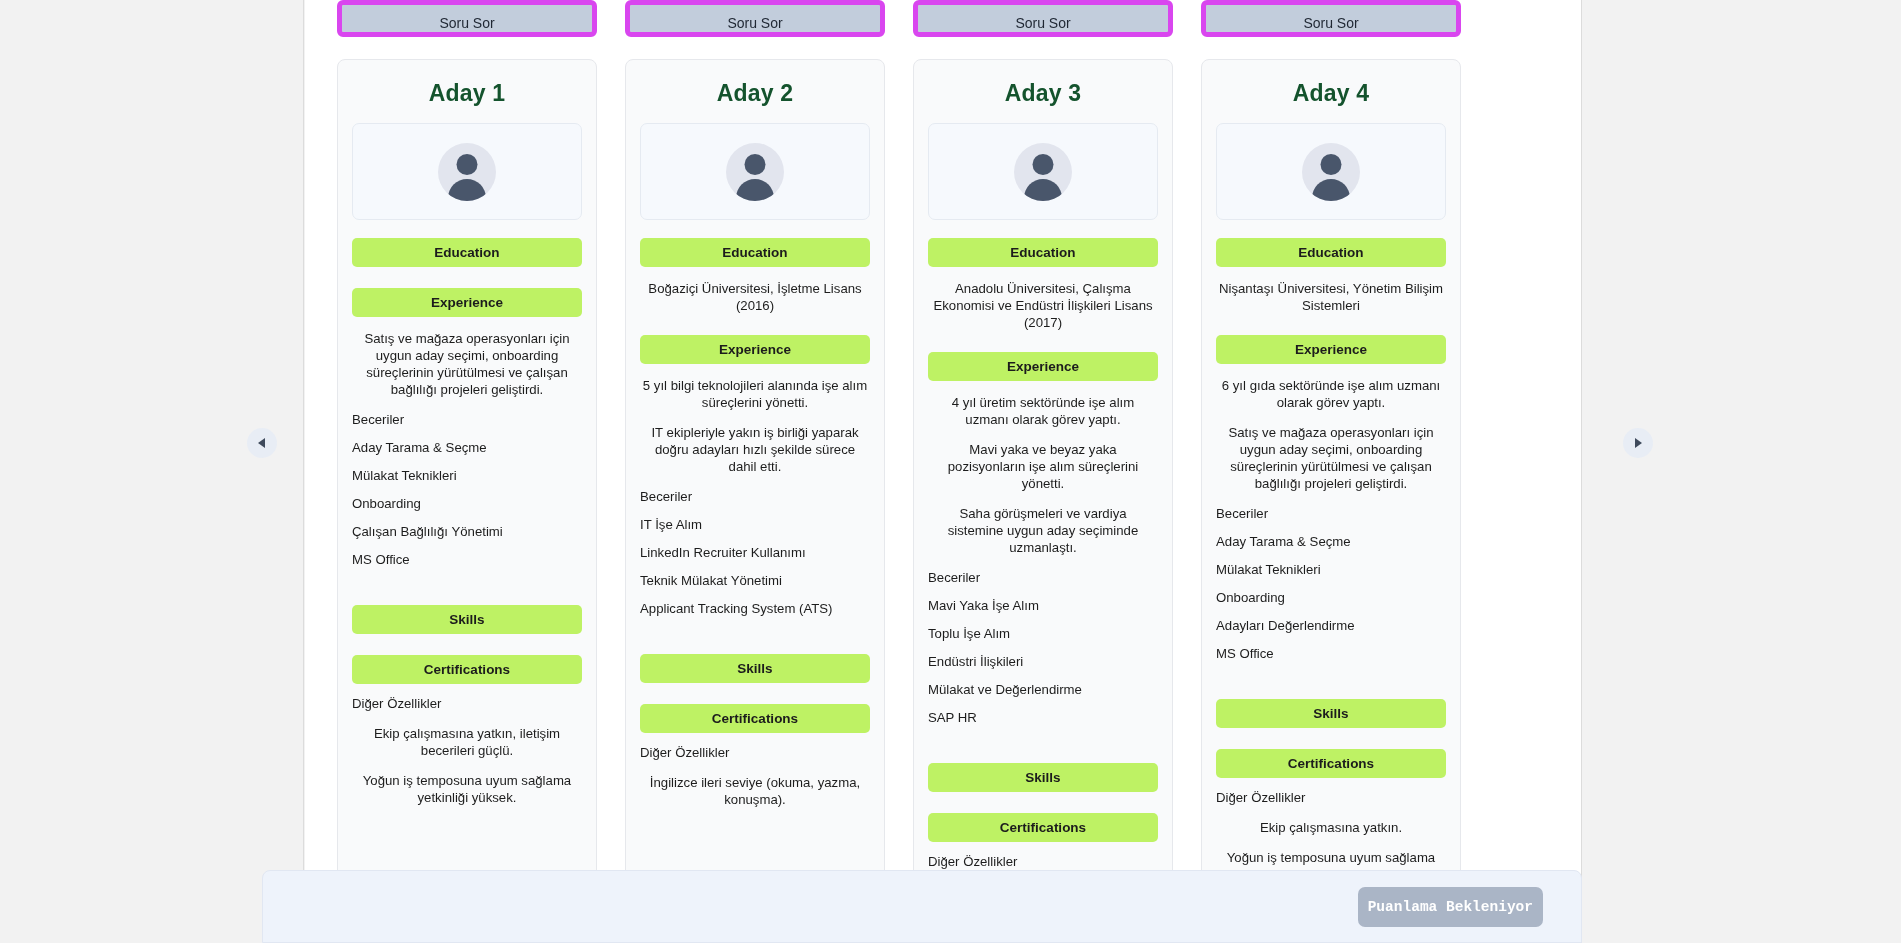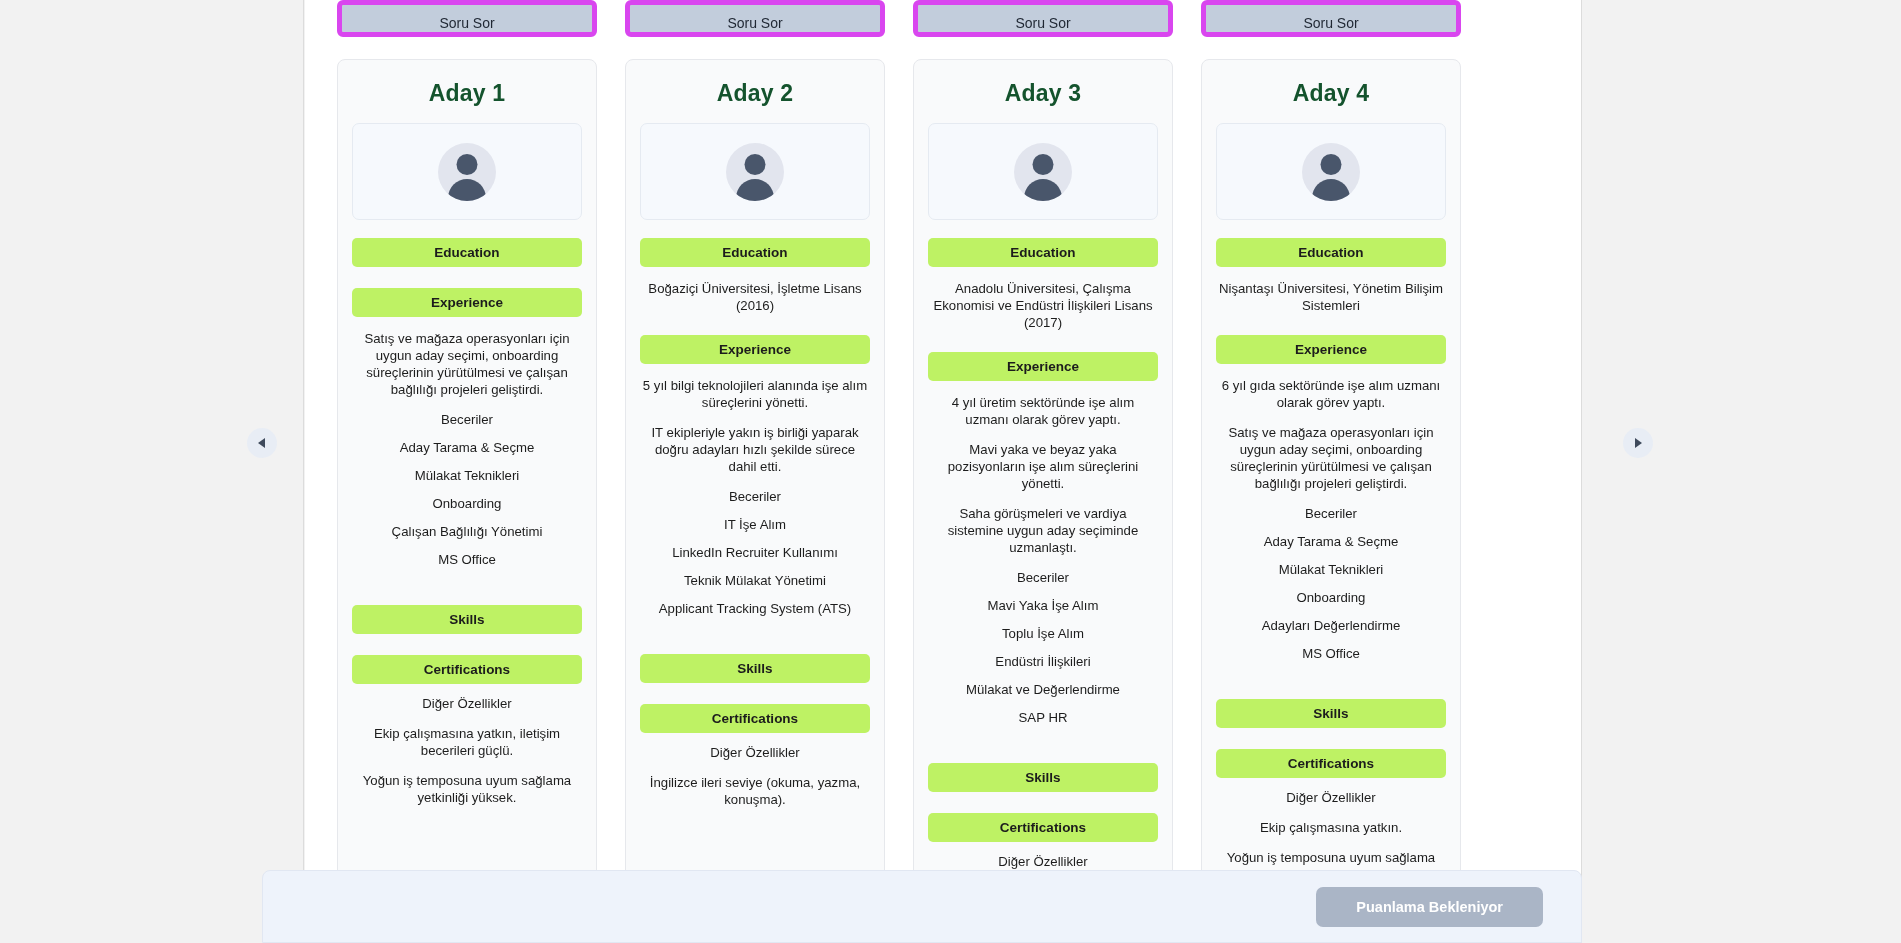--- a/index.html
+++ b/index.html
@@ -148,21 +148,20 @@
   }
 
   .para {
     text-align: center;
     font-size: 13.2px;
     line-height: 17px;
     color: #1d1d1d;
     margin: 13px 2px;
   }
   .skill {
-    text-align: center;
     font-size: 13.2px;
     line-height: 17px;
     color: #1d1d1d;
     margin: 11px 0;
   }
   .spacer-skills { height: 26px; }
   .gap-before-head { margin-top: 21px; }
 
   
   .bottom-bar {
@@ -179,23 +178,23 @@
   .score-btn {
     position: absolute;
     right: 38px;
     top: 16px;
     background: #aab5c6;
     color: #ffffff;
     border: none;
     border-radius: 7px;
     font-size: 14.5px;
     font-weight: bold;
-    padding: 12px 40px;
+    padding: 12px 10px;
     cursor: default;
-    font-family: Liberation Sans, sans-serif;
+    font-family: Liberation Mono, monospace;
   }
 </style>
 </head>
 <body>
 
 <div id="app">
 
   <div class="gutter-left"></div>
   <div class="gutter-right"></div>
 

